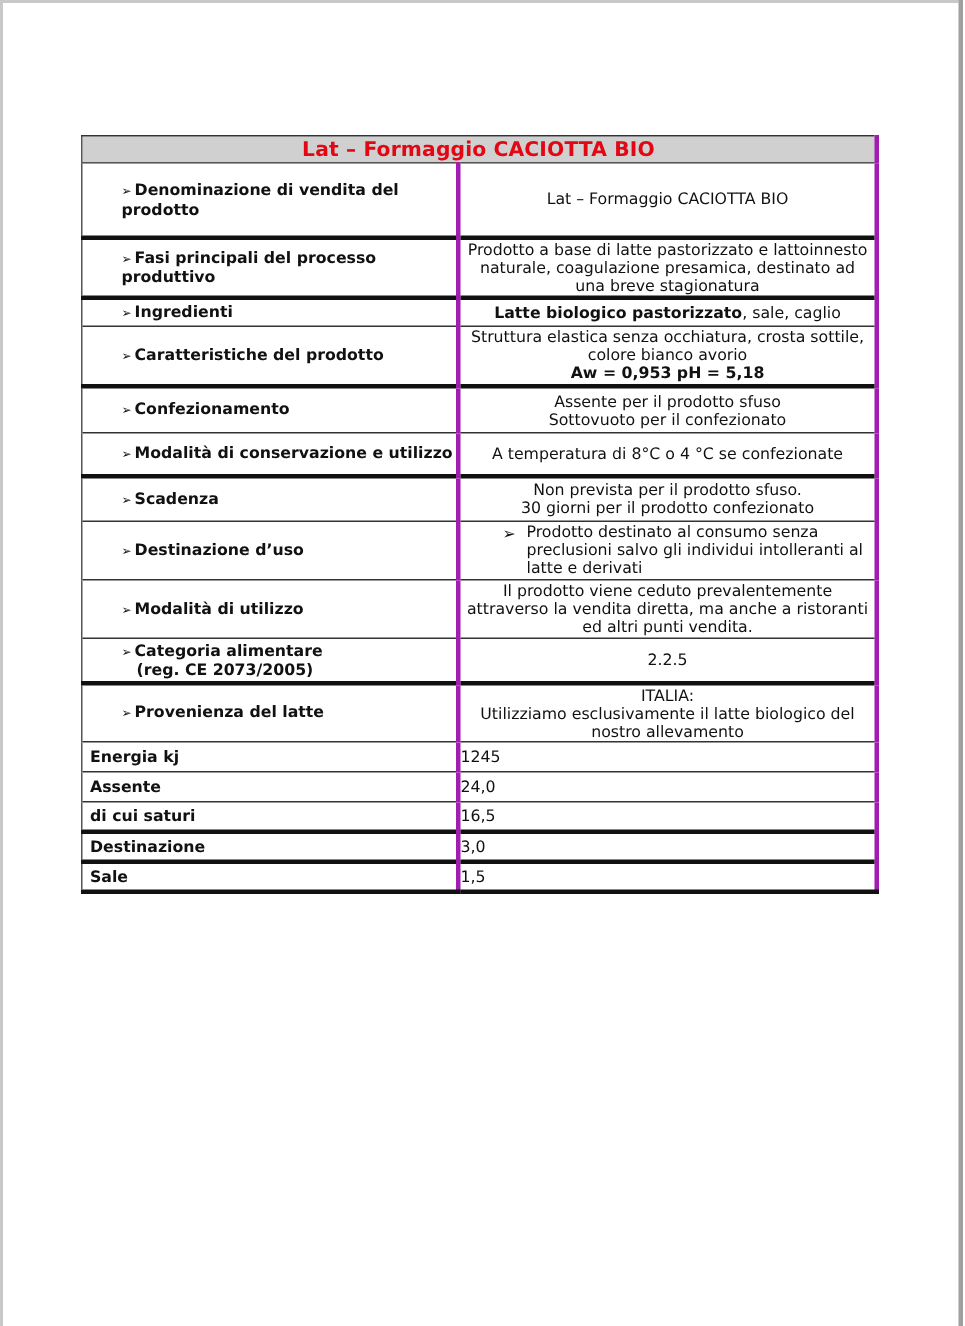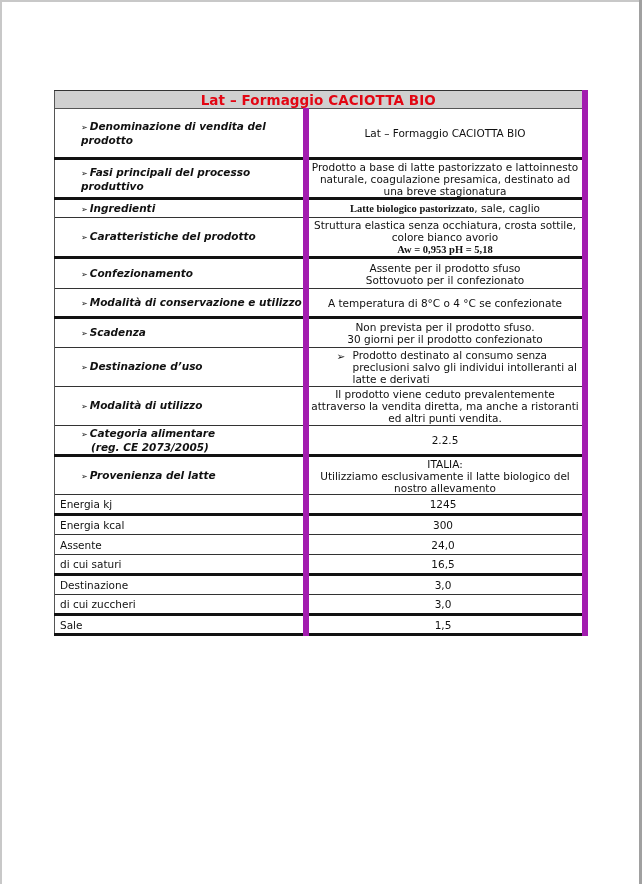--- a/index.html
+++ b/index.html
@@ -38,65 +38,64 @@
       left: 54px;
       top: 90px;
       width: 530px;
       border-collapse: collapse;
       table-layout: fixed;
       font-size: 10.5px;
       color: #111;
     }
     .spec-table td {
       border-left: 1px solid #555;
-      border-right: 6px solid #a21caf;
+      border-right: 3px solid #a21caf;
       padding: 0 0;
       vertical-align: middle;
       line-height: 12px;
     }
     .spec-table col.c1 { width: 251px; }
     .spec-table col.c2 { width: 279px; }
     .title-row td {
       background: #d0d0d0;
       color: #e30613;
       font-weight: bold;
       font-size: 13.5px;
       text-align: center;
       height: 17px;
       border-top: 1px solid #333;
       border-bottom: 1px solid #555;
       letter-spacing: 0.1px;
     }
     .lbl {
       font-weight: bold;
       padding-left: 26px !important;
-      font-style: italic;
     }
     .lbl .arrow {
       font-weight: normal;
       font-size: 8px;
       margin-right: 2px;
     }
     .lbl .sub {
       display: block;
       padding-left: 10px;
     }
     .val {
       text-align: center;
     }
-    .val b { font-weight: bold; font-family: Liberation Serif, serif; }
+    .val b { font-weight: bold; }
     .thick-top td { border-top: 3px solid #111; }
     .thin-top td { border-top: 1px solid #333; }
     .bottom-row td { border-bottom: 3px solid #111; }
     .nutr-lbl {
-      font-weight: normal;
+      font-weight: bold;
       padding-left: 5px !important;
     }
     .nutr-val {
-      text-align: center;
+      text-align: left;
       padding-right: 4px !important;
     }
     .bullet-val {
       text-align: left;
       padding-left: 24px !important;
     }
     .bullet-val .bmark {
       display: inline-block;
       width: 20px;
       margin-left: 2px;
@@ -201,38 +200,30 @@
         <span>Utilizziamo esclusivamente il latte biologico del</span><br>
         <span>nostro allevamento</span>
       </td>
     </tr>
 
 
     <tr class="thin-top" style="height:20px">
       <td class="nutr-lbl">Energia kj</td>
       <td class="nutr-val">1245</td>
     </tr>
-    <tr class="thick-top" style="height:20px">
-      <td class="nutr-lbl">Energia kcal</td>
-      <td class="nutr-val">300</td>
-    </tr>
     <tr class="thin-top" style="height:20px">
       <td class="nutr-lbl">Assente</td>
       <td class="nutr-val">24,0</td>
     </tr>
     <tr class="thin-top" style="height:20px">
       <td class="nutr-lbl">di cui saturi</td>
       <td class="nutr-val">16,5</td>
     </tr>
     <tr class="thick-top" style="height:20px">
       <td class="nutr-lbl">Destinazione</td>
       <td class="nutr-val">3,0</td>
     </tr>
-    <tr class="thin-top" style="height:20px">
-      <td class="nutr-lbl">di cui zuccheri</td>
-      <td class="nutr-val">3,0</td>
-    </tr>
     <tr class="thick-top bottom-row" style="height:20px">
       <td class="nutr-lbl">Sale</td>
       <td class="nutr-val">1,5</td>
     </tr>
   </tbody>
 </table>
 
 </body></html>

